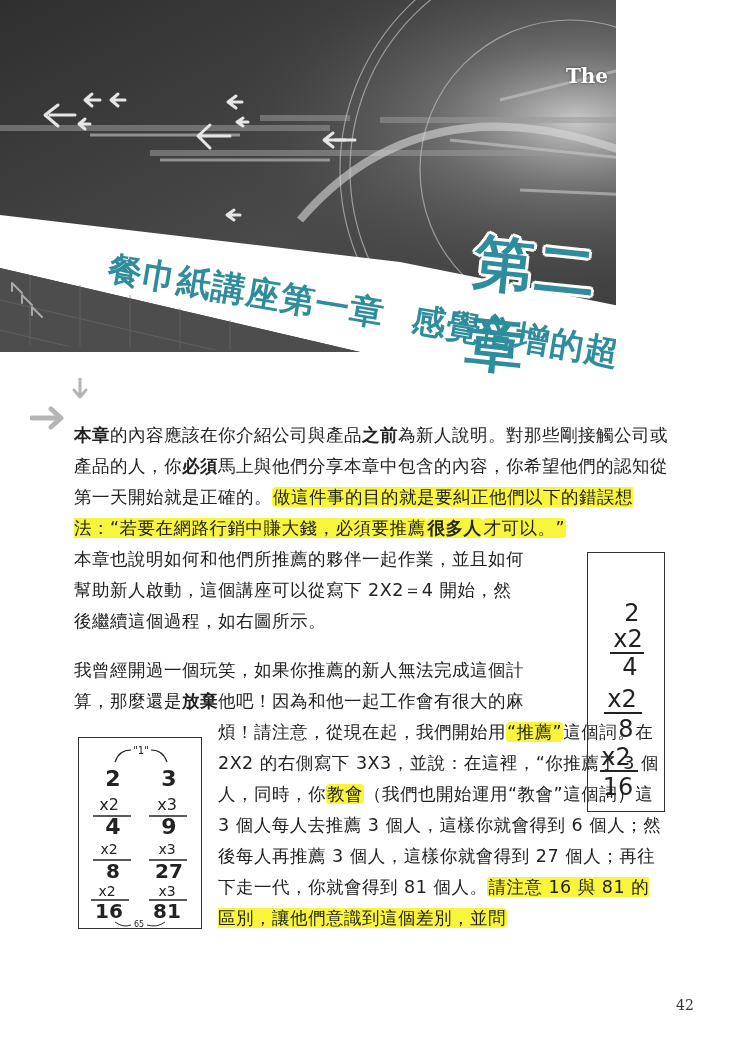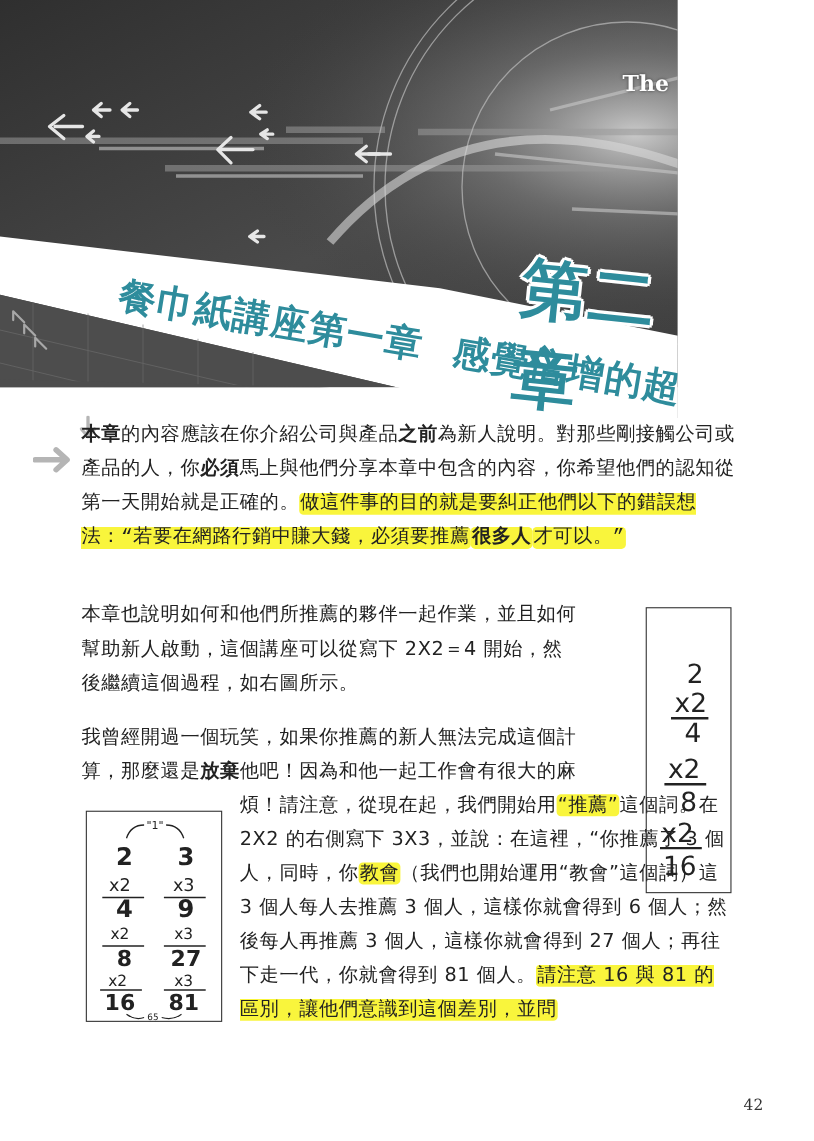--- a/index.html
+++ b/index.html
@@ -21,21 +21,21 @@
                       transform:rotate(9.5deg); transform-origin:left top; white-space:nowrap; letter-spacing:1px;}
   .chapter-subtitle .gap { display:inline-block; width:28px; }
 
   .arrow-down { position:absolute; left:72px; top:378px; }
   .arrow-right { position:absolute; left:30px; top:406px; }
 
   .text { position:absolute; font-size:17.5px; line-height:31px; color:#222; letter-spacing:0.5px; }
   .hl { background:#f9f53c; border-radius:4px; padding:0 1px; }
   b { font-weight:bold; }
 
-  .p1 { left:74px; top:381px; width:600px;font-family:Liberation Mono, monospace; }
+  .p1 { left:74px; top:420px; width:600px; }
   .p2 { left:74px; top:544px; width:450px; }
   .p3a { left:74px; top:655px; width:450px; }
   .p3b { left:218px; top:717px; width:445px; }
 
   .box-right { position:absolute; left:587px; top:552px; width:76px; height:258px; border:1.5px solid #333; }
   .box-left { position:absolute; left:78px; top:737px; width:122px; height:190px; border:1.5px solid #333; }
   .page-num { position:absolute; left:676px; top:997px; font-size:14px; font-family:"DejaVu Serif", serif; color:#333; }
 </style>
 </head>
 <body>

